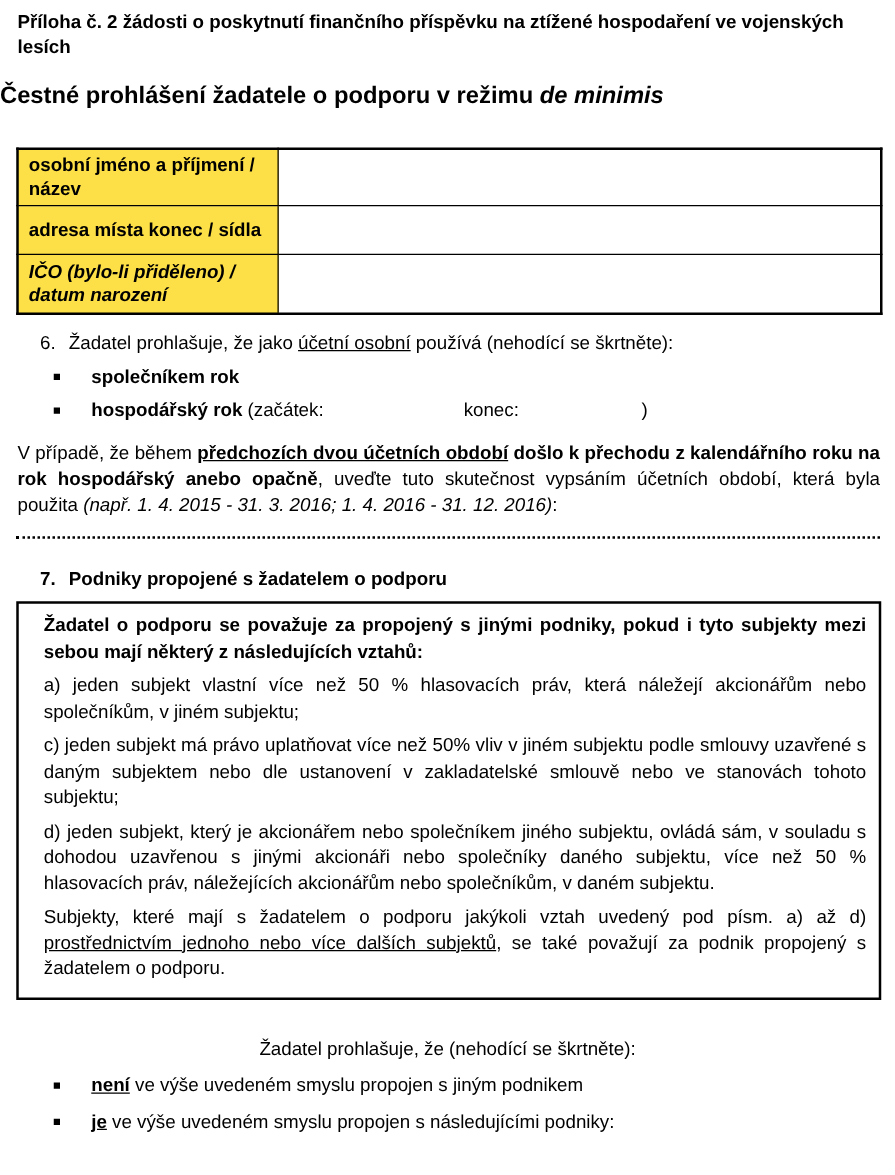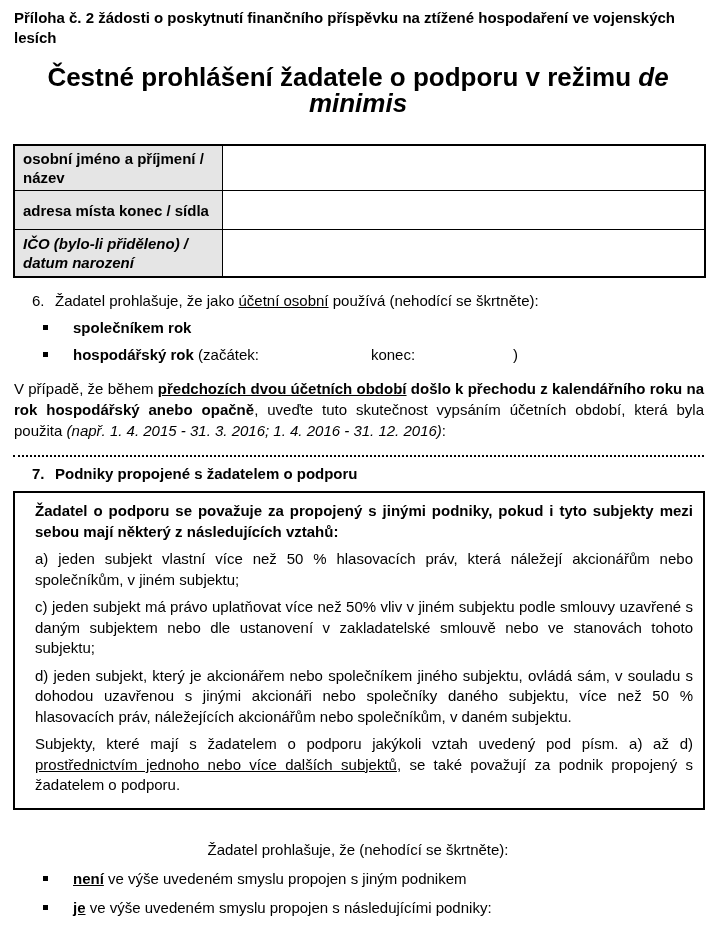--- a/index.html
+++ b/index.html
@@ -2,44 +2,44 @@
 <html><head>
 <meta charset="utf-8">
 <style>
   html,body{margin:0;padding:0;}
   body{
     width:716px;height:940px;background:#ffffff;color:#000;
     font-family:"Liberation Sans","DejaVu Sans",sans-serif;
     font-size:15px;position:relative;overflow:hidden;
   }
   .attachment{margin:8px 16px 0 14px;font-weight:bold;line-height:20px;}
-  .doc-title{margin:16px 0 0 0;text-align:center;font-size:26px;font-weight:bold;line-height:26px;}
+  .doc-title{margin:16px 0 0 0;font-size:19px;font-weight:bold;line-height:26px;}
   .doc-title .it{font-style:italic;}
 
   table{border-collapse:collapse;}
   table.applicant{margin:28px 0 0 13px;width:693px;border:2px solid #000;table-layout:fixed;}
   table.applicant td{border:1px solid #000;padding:2px 8px;vertical-align:middle;}
-  table.applicant td.lbl{width:191px;background:#e5e5e5;font-weight:bold;line-height:19px;}
+  table.applicant td.lbl{width:191px;background:#fde047;font-weight:bold;line-height:19px;}
   table.applicant tr.r1 td{height:40px;}
   table.applicant tr.r2 td{height:34px;}
   table.applicant tr.r3 td{height:42px;font-style:italic;}
 
   .numbered{margin:13px 14px 0 32px;line-height:20px;}
   .numbered .num{display:inline-block;width:23px;}
   .bold{font-weight:bold;}
   .u{text-decoration:underline;}
   .it{font-style:italic;}
 
   .bullet-line{margin:7px 14px 0 73px;line-height:20px;position:relative;}
   .bullet-marker{position:absolute;left:-30px;top:7px;width:5px;height:5px;background:#000;}
 
   .transition{margin:13px 12px 0 14px;text-align:justify;line-height:21px;}
   .dotted-line{margin:5px 12px 0 13px;height:9px;border-bottom:2px dotted #000;}
 
-  .sec7{margin-top:7px;font-weight:bold;}
+  .sec7{margin-top:23px;font-weight:bold;}
 
   .box{margin:7px 11px 0 13px;border:2px solid #000;padding:1px 10px 5px 20px;}
   .box p{margin:7px 0;text-align:justify;line-height:20.5px;}
 
   .decl-heading{margin:30px 14px 0 14px;line-height:20px;text-align:center;}
   .decl-bullet{margin:9px 14px 0 73px;line-height:20px;position:relative;}
   .spacer1{display:inline-block;width:112px;} .spacer2{display:inline-block;width:98px;}
 </style>
 </head>
 <body>

